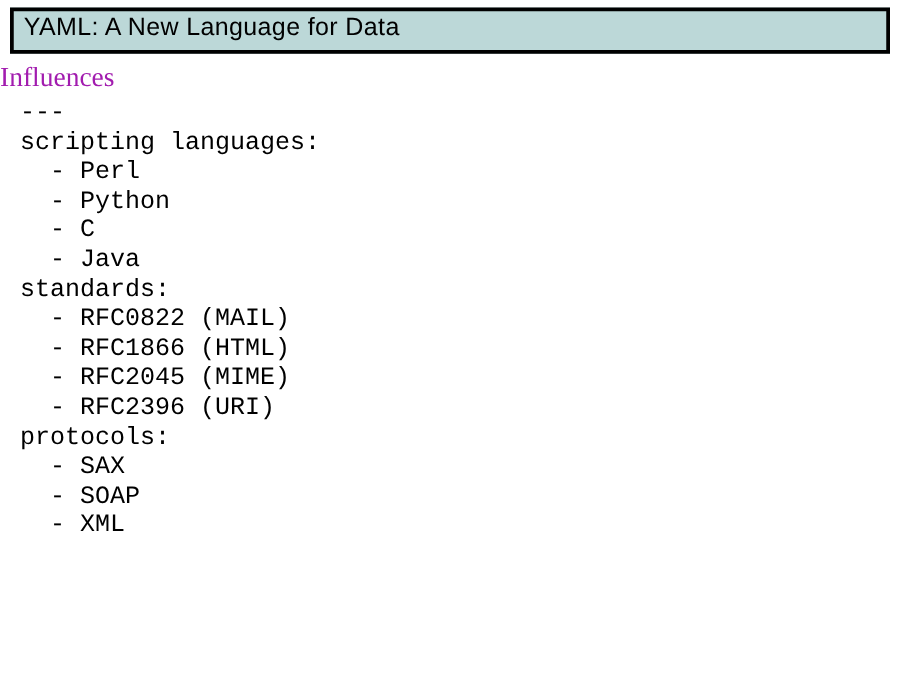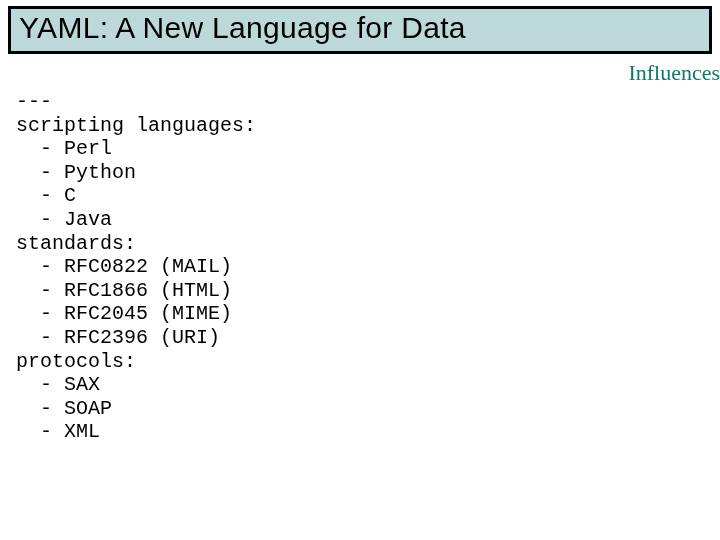--- a/index.html
+++ b/index.html
@@ -13,29 +13,29 @@
   }
   .title-bar {
     box-sizing: border-box;
     margin: 6px 8px 0 8px;
     border: 3px solid #000;
     background: #bcd8d8;
     padding: 2px 8px 6px 8px;
   }
   .title-bar h1 {
     margin: 0;
-    font-size: 30px;
+    font-size: 20px;
     font-weight: normal;
     letter-spacing: 0.3px;
     font-family: 'Trebuchet MS', 'Lucida Sans', sans-serif;
   }
   .subtitle {
-    text-align: right;
+    text-align: left;
     font-size: 22px;
-    color: #0f766e;
+    color: #a21caf;
     margin-top: 6px;
     margin-bottom: 4px;
     font-family: Georgia, 'Times New Roman', serif;
   }
   .code-block {
     font-family: 'Courier New', Courier, monospace;
     font-size: 20px;
     line-height: 1.18;
     white-space: pre;
     margin-left: 16px;

